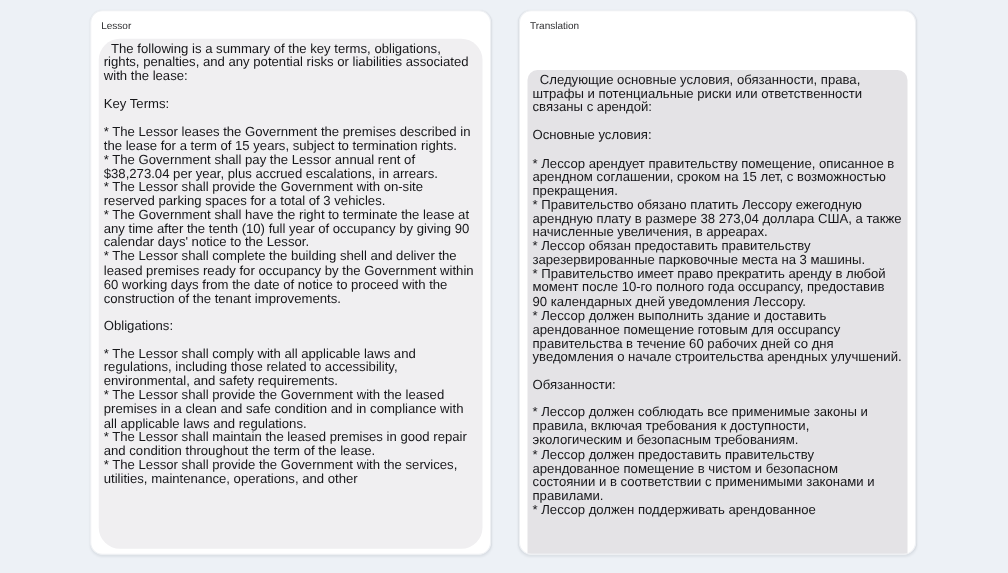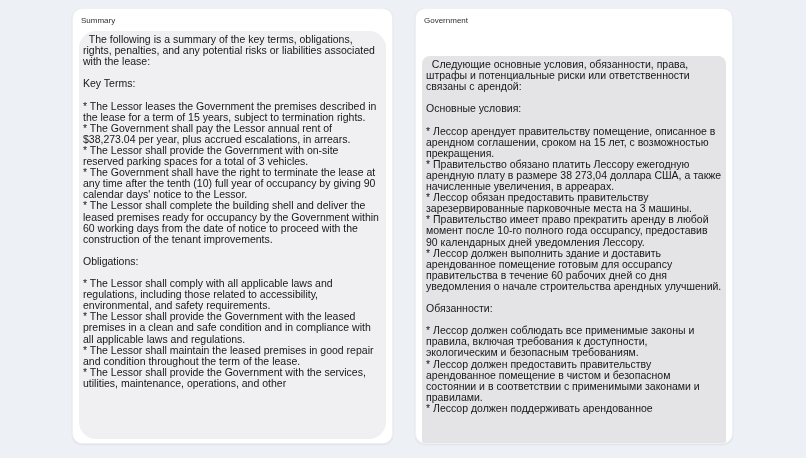--- a/index.html
+++ b/index.html
@@ -50,41 +50,41 @@
   }
   .textbox-summary{background:var(--summary-box-bg);border-radius:17px;}
   .textbox-translation{background:var(--translation-box-bg);margin-top:25px;}
 </style>
 </head>
 <body>
 
 <div class="page">
 
   <section class="card card-left">
-    <div class="panel-label">Summary</div>
+    <div class="panel-label">Lessor</div>
     <div class="textbox textbox-summary">  The following is a summary of the key terms, obligations, rights, penalties, and any potential risks or liabilities associated with the lease:
 
 Key Terms:
 
 * The Lessor leases the Government the premises described in the lease for a term of 15 years, subject to termination rights.
 * The Government shall pay the Lessor annual rent of $38,273.04 per year, plus accrued escalations, in arrears.
 * The Lessor shall provide the Government with on-site reserved parking spaces for a total of 3 vehicles.
 * The Government shall have the right to terminate the lease at any time after the tenth (10) full year of occupancy by giving 90 calendar days' notice to the Lessor.
 * The Lessor shall complete the building shell and deliver the leased premises ready for occupancy by the Government within 60 working days from the date of notice to proceed with the construction of the tenant improvements.
 
 Obligations:
 
 * The Lessor shall comply with all applicable laws and regulations, including those related to accessibility, environmental, and safety requirements.
 * The Lessor shall provide the Government with the leased premises in a clean and safe condition and in compliance with all applicable laws and regulations.
 * The Lessor shall maintain the leased premises in good repair and condition throughout the term of the lease.
 * The Lessor shall provide the Government with the services, utilities, maintenance, operations, and other</div>
   </section>
 
   <section class="card card-right">
-    <div class="panel-label">Government</div>
+    <div class="panel-label">Translation</div>
     <div class="textbox textbox-translation">  Следующие основные условия, обязанности, права, штрафы и потенциальные риски или ответственности связаны с арендой:
 
 Основные условия:
 
 * Лессор арендует правительству помещение, описанное в арендном соглашении, сроком на 15 лет, с возможностью прекращения.
 * Правительство обязано платить Лессору ежегодную арендную плату в размере 38&nbsp;273,04 доллара США, а также начисленные увеличения, в арреарах.
 * Лессор обязан предоставить правительству зарезервированные парковочные места на 3 машины.
 * Правительство имеет право прекратить аренду в любой момент после 10-го полного года occupancy, предоставив 90 календарных дней уведомления Лессору.
 * Лессор должен выполнить здание и доставить арендованное помещение готовым для occupancy правительства в течение 60 рабочих дней со дня уведомления о начале строительства арендных улучшений.
 

